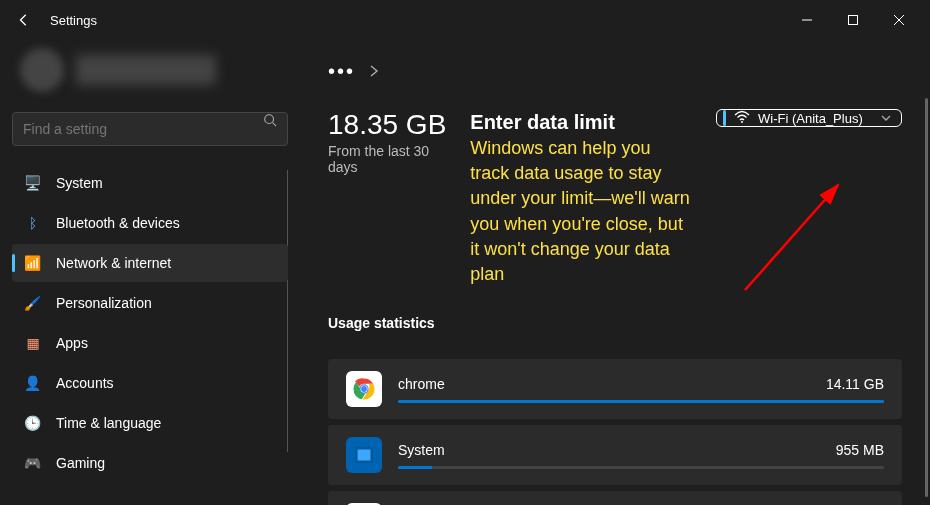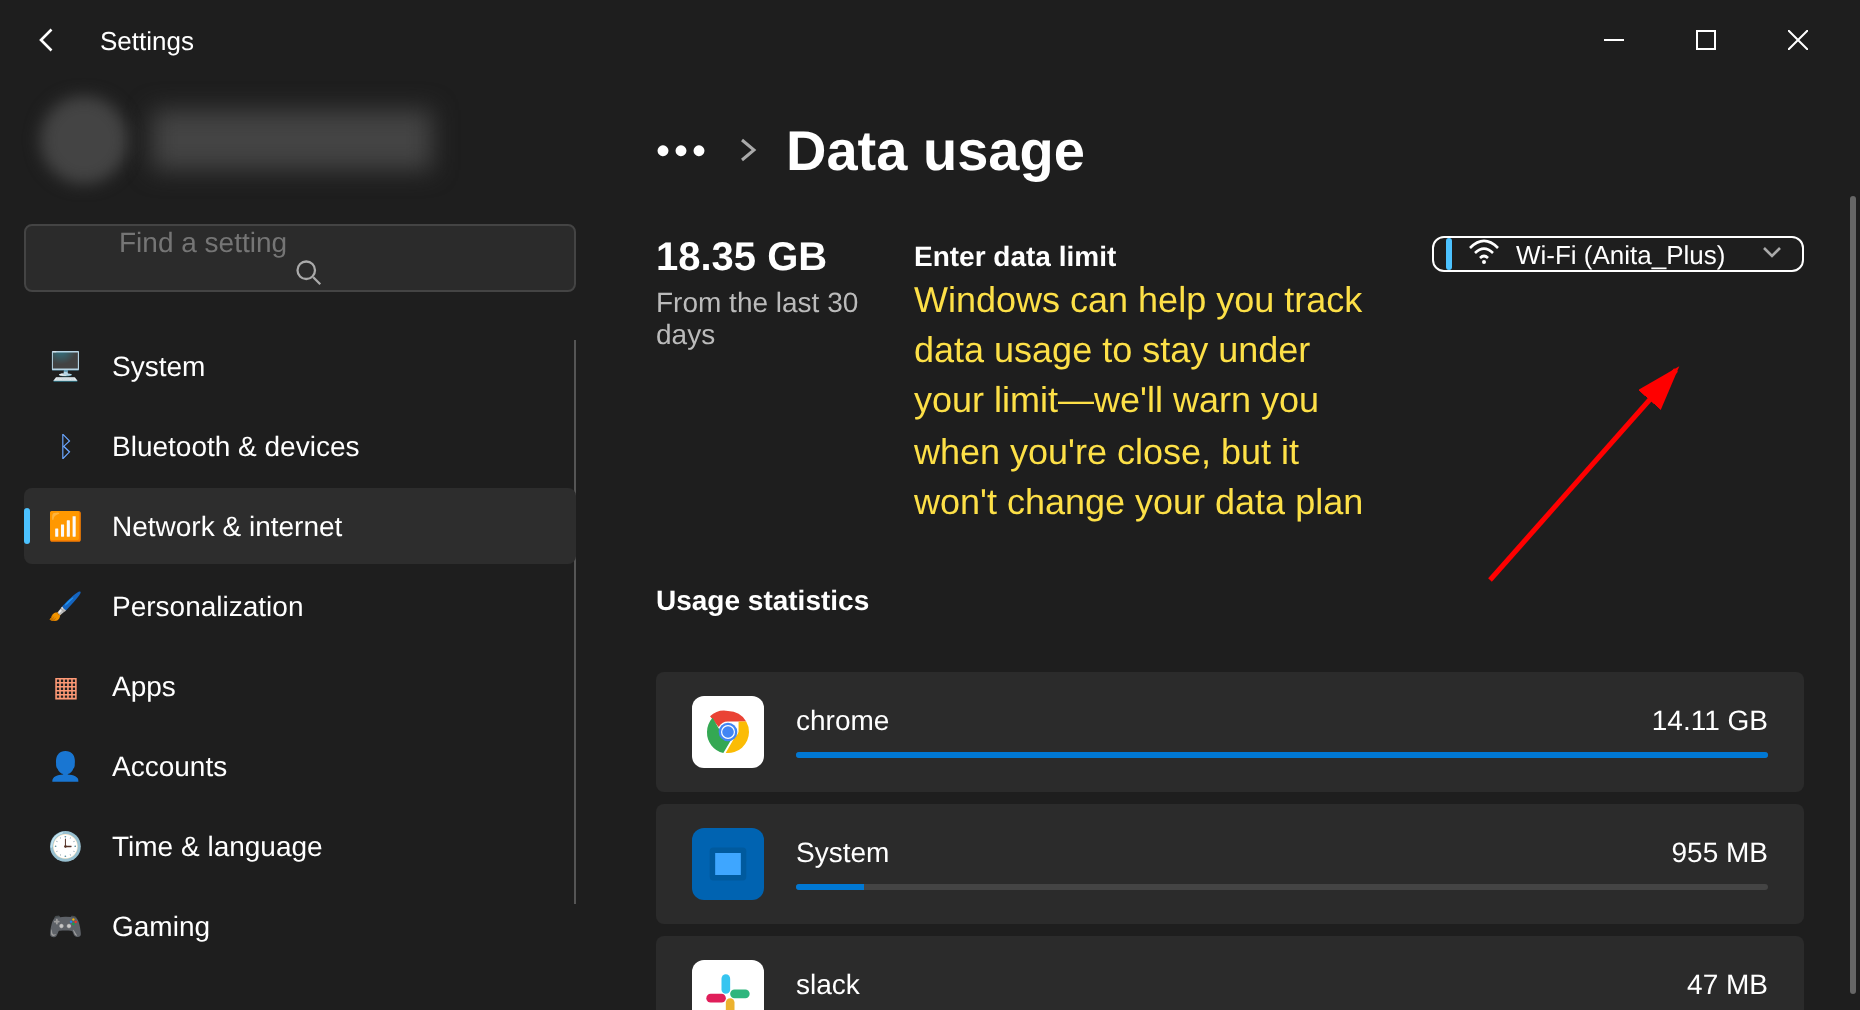--- a/index.html
+++ b/index.html
@@ -71,28 +71,26 @@
 .user-text {
   margin-left: 12px;
   width: 140px;
   height: 30px;
   background: #444;
   filter: blur(6px);
 }
 
 .search-box {
   display: flex;
-  align-items: center;
   background: #2b2b2b;
   border: 1px solid #444;
   border-radius: 4px;
   height: 34px;
   padding: 0 10px;
   margin-bottom: 18px;
-  flex-direction: column;
 }
 .search-box input {
   flex: 1;
   background: transparent;
   border: none;
   color: #ccc;
   font-size: 14px;
   outline: none;
 }
 .search-box .srch-ic { margin-left: 8px; color: #aaa; }
@@ -158,24 +156,24 @@
 .bc-dots { font-size: 20px; color: #fff; cursor: pointer; letter-spacing: 2px; }
 .bc-chev { color: #888; font-size: 14px; }
 .bc-title { font-size: 28px; font-weight: 600; }
 
 .limit-row {
   display: flex;
   align-items: flex-start;
   gap: 24px;
   margin-bottom: 28px;
 }
-.usage-total .gb { font-size: 20px; font-weight: 700; }
+.usage-total .gb { font-size: 28px; font-weight: 400; }
 .usage-total .sub { font-size: 14px; color: #bbb; margin-top: 2px; max-width: 105px; }
 .limit-desc { flex: 1; padding-top: 2px; }
-.limit-desc .hdr { font-size: 14px; font-weight: 600; margin-bottom: 2px; }
+.limit-desc .hdr { font-size: 20px; font-weight: 600; margin-bottom: 2px; }
 .limit-desc .txt { font-size: 18px; color: #fde047; max-width: 260px; line-height: 1.4; }
 .limit-right {
   display: flex;
   flex-direction: column;
   align-items: flex-end;
   gap: 10px;
 }
 .wifi-select {
   display: flex;
   align-items: center;
@@ -345,21 +343,20 @@
   </div>
 
   <div class="content">
     <div class="breadcrumb">
       <span class="bc-dots">•••</span>
       <span class="bc-chev">
         <svg width="10" height="12" viewBox="0 0 10 12">
             <path d="M2 1 L8 6 L2 11" stroke="#aaa" stroke-width="1.5" fill="none"></path>
           </svg>
       </span>
-      <span class="bc-title">Data usage</span>
     </div>
 
     <div class="limit-row">
       <div class="usage-total">
         <div class="gb">18.35 GB</div>
         <div class="sub">From the last 30 days</div>
       </div>
       <div class="limit-desc">
         <div class="hdr">Enter data limit</div>
         <div class="txt">Windows can help you track data usage to stay under your limit—we'll warn you when you're close, but it won't change your data plan</div>

